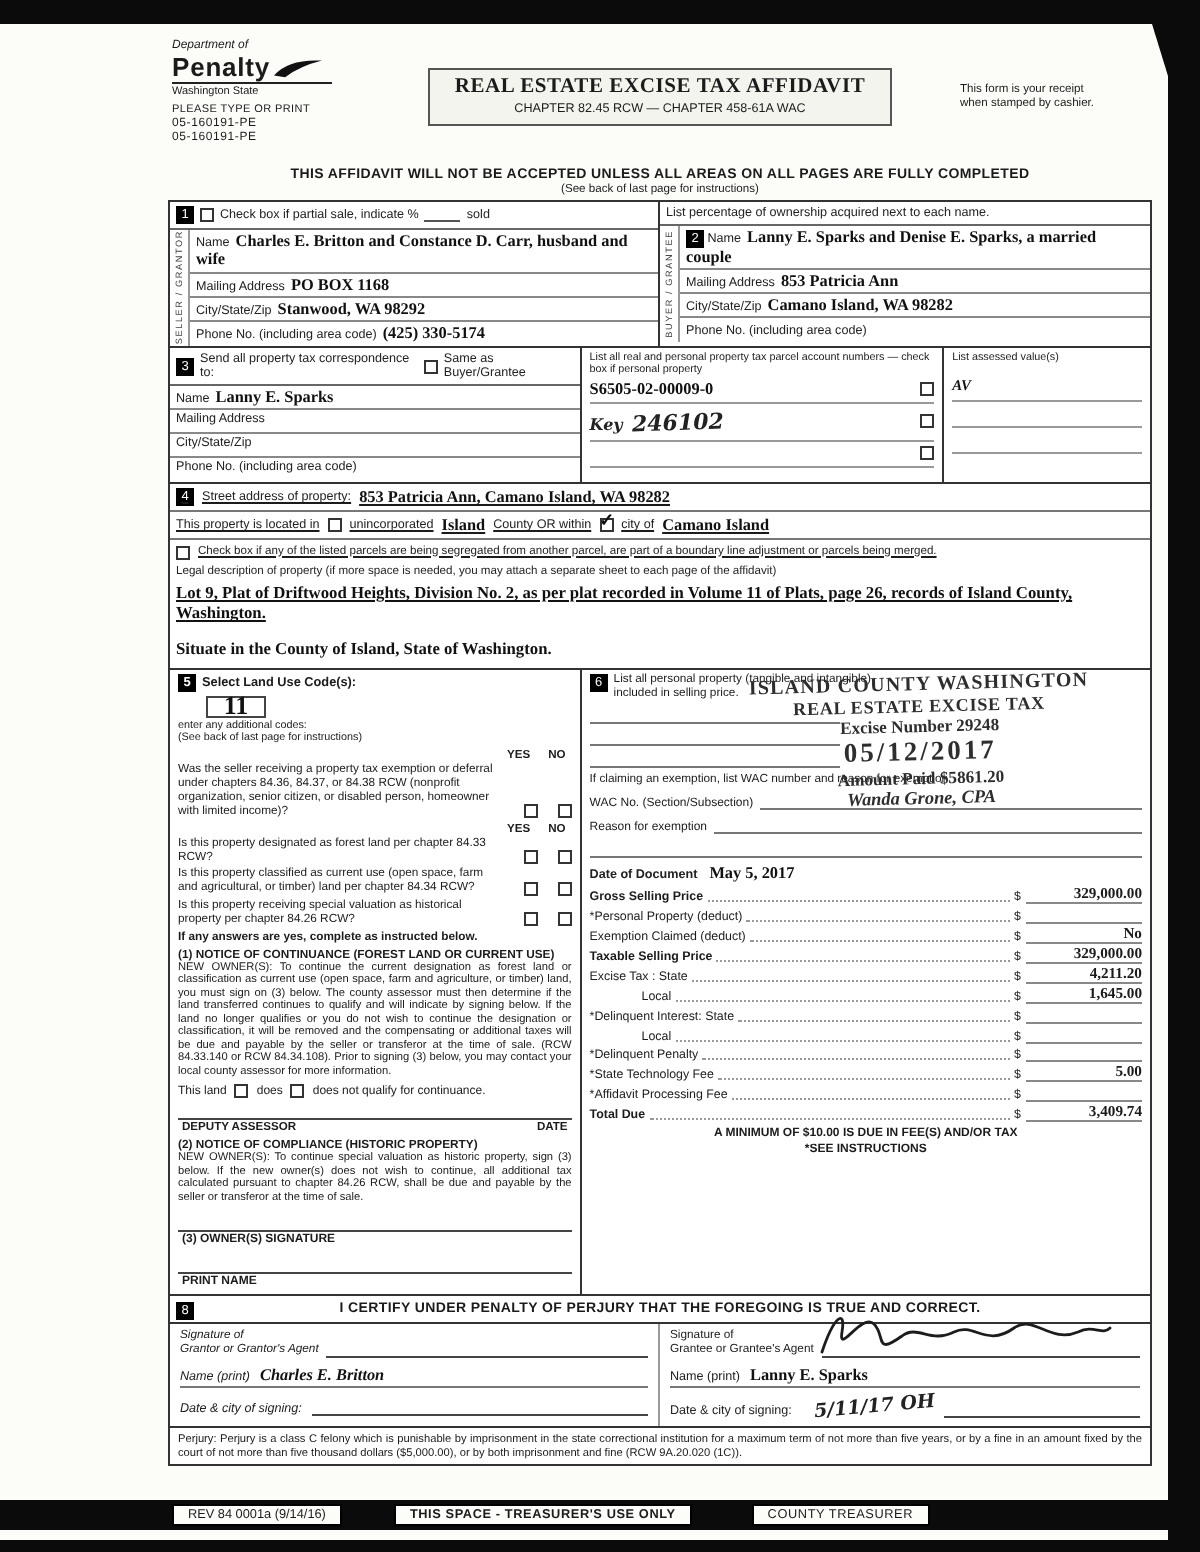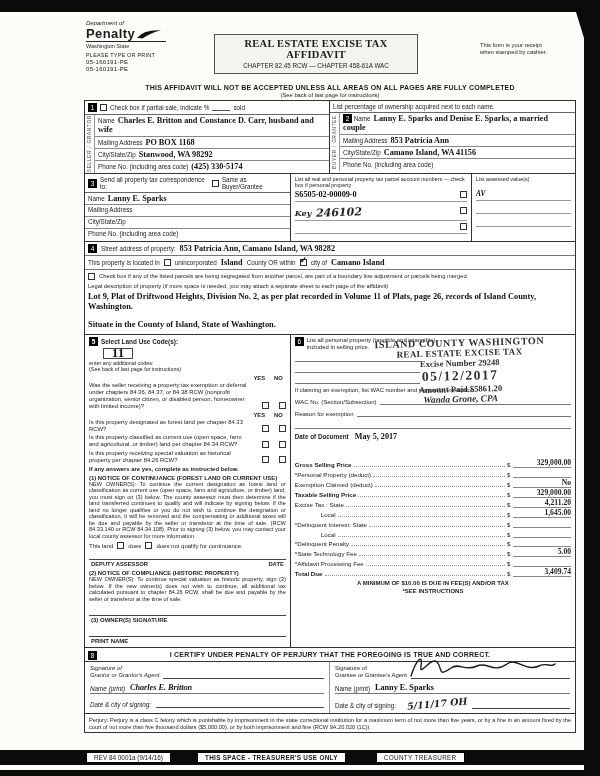--- a/index.html
+++ b/index.html
@@ -11,21 +11,21 @@
 
   
   .header { position:relative; height:66px; }
   .logo { position:absolute; left:2px; top:2px; width:125px; }
   .dept-of { font-style:italic; font-size:6px; display:block; }
   .revenue { font-weight:bold; font-size:13px; letter-spacing:.4px; display:flex; align-items:center; gap:2px; }
   .swoosh { width:24px; height:10px; }
   .wa-state { font-size:5.5px; border-top:1px solid #222; width:80px; padding-top:1px; }
   .type-print { font-size:5.5px; margin-top:3px; letter-spacing:.2px; }
   .form-code { font-size:6px; margin-top:1px; letter-spacing:.3px; }
-  .title-block { position:absolute; left:130px; top:16px; width:204px; text-align:center; border:1px solid #555; padding:3px 2px 4px; background:#f4f4ef; }
+  .title-block { position:absolute; left:130px; top:16px; width:232px; text-align:center; border:1px solid #555; padding:3px 2px 4px; background:#f4f4ef; }
   .title { font-size:10.5px; font-weight:bold; font-family:"Liberation Serif", serif; letter-spacing:.3px; }
   .chapter { font-size:6.3px; margin-top:2px; }
   .receipt { position:absolute; right:0; top:24px; width:96px; font-size:5.8px; line-height:1.25; }
   .warning { text-align:center; font-size:7px; font-weight:bold; letter-spacing:.2px; }
   .warning-sub { text-align:center; font-size:5.8px; margin:1px 0 2px; }
 
   .formbox { border:1px solid #333; background:#fff; }
   .badge { background:#000; color:#fff; min-width:9px; height:9px; font-size:6.5px; display:inline-flex; align-items:center; justify-content:center; flex:0 0 auto; padding:0 1px; }
   .cb { display:inline-block; width:7px; height:7px; border:1px solid #333; background:#fff; vertical-align:middle; flex:0 0 auto; position:relative; }
   .cb .mark { position:absolute; left:-1px; top:-5px; font-size:9px; font-weight:bold; color:#111; }
@@ -53,24 +53,24 @@
   .sec3 { display:flex; border-bottom:1px solid #333; }
   .s3-left { width:42%; border-right:1px solid #333; }
   .s3-hdr { display:flex; align-items:center; gap:3px; padding:2px 3px; border-bottom:1px solid #666; min-height:13px; }
   .s3-mid { width:37%; border-right:1px solid #333; padding:2px 4px; }
   .s3-right { width:21%; padding:2px 4px; }
   .parcel-row { display:flex; align-items:center; justify-content:space-between; border-bottom:1px solid #999; min-height:13px; }
   .av-line { border-bottom:1px solid #999; min-height:13px;font-style:italic; }
 
   
   .sec4 { border-bottom:1px solid #333; padding-bottom:3px; }
-  .s4row { display:flex; align-items:center; gap:4px; padding:2px 3px; min-height:12px; flex-wrap:nowrap; }
+  .s4row { display:flex; align-items:center; gap:4px; padding:2px 3px; min-height:12px; flex-wrap:nowrap;text-decoration:underline; }
   .s4row.b1 { border-bottom:1px solid #777; }
   .legal-lbl { padding:1px 3px; }
-  .legal-val { padding:1px 3px; font-size:8.4px; line-height:1.25; }
+  .legal-val { padding:1px 3px; font-size:8.4px; line-height:1.25;text-decoration:underline; }
   .situate { padding:6px 3px 2px; font-size:8.4px; }
 
   
   .cols { display:flex; border-bottom:1px solid #333; }
   .colL { width:42%; border-right:1px solid #333; height:312px; overflow:hidden; padding:2px 4px; }
   .colR { width:58%; height:312px; overflow:hidden; padding:2px 4px; position:relative; }
 
   .lu-hdr { display:flex; gap:3px; align-items:center; font-size:6.4px; font-weight:bold; }
   .lu-box { width:30px; height:11px; border:1px solid #444; display:flex; align-items:center; justify-content:center; margin:2px 0 1px 14px; }
   .ynh { display:flex; justify-content:flex-end; gap:9px; font-size:5.8px; font-weight:bold; padding-right:3px; margin-top:2px; }
@@ -92,21 +92,21 @@
   .stamp .s2 { font-size:9px; font-weight:bold; letter-spacing:.4px; }
   .stamp .s3 { font-size:8.6px; font-weight:bold; }
   .stamp .sdate { font-size:13.5px; font-weight:bold; letter-spacing:1.5px; }
   .stamp .s4 { font-size:8.6px; font-weight:bold; }
   .stamp .s5 { font-size:9.2px; font-weight:bold; font-style:italic; }
   .claiming { font-size:5.9px; margin-top:3px; width:190px; }
   .wacrow { display:flex; align-items:flex-end; gap:3px; font-size:6px; margin-top:3px; }
   .wacrow .fill { flex:1; border-bottom:1px solid #777; height:9px; }
   .docrow { display:flex; gap:6px; align-items:baseline; border-top:1px solid #444; margin-top:4px; padding-top:2px; font-size:6.3px; font-weight:bold; }
   .docrow.nb { border-top:none; margin-top:1px; }
-  .taxtable { margin-top:17px; }
+  .taxtable { margin-top:1px; }
   .taxrow { display:flex; align-items:flex-end; min-height:9.8px; font-size:6.2px; }
   .taxrow .tl { white-space:nowrap; }
   .taxrow .tl.b { font-weight:bold; }
   .taxrow.ind .tl { padding-left:26px; }
   .taxrow .leader { flex:1; border-bottom:1px dotted #999; margin:0 2px 1px; }
   .taxrow .dollar { width:6px; font-size:6.2px; }
   .taxrow .amt { width:58px; text-align:right; border-bottom:1px solid #888; font-family:"Liberation Serif", serif; font-weight:bold; font-size:7.6px; min-height:9px; }
   .minnote { text-align:center; font-size:6px; font-weight:bold; margin-top:3px; line-height:1.25; }
 
   
@@ -194,21 +194,21 @@
             <div class="subhdr">
               <span class="lbl">List percentage of ownership acquired next to each name.</span>
             </div>
             <div class="party">
               <div class="vband">
                   <span class="vtext">BUYER / GRANTEE</span>
                 </div>
               <div class="fields">
                 <div class="frow name-row"><span class="badge">2</span> <span class="lbl">Name</span><span class="val">Lanny E. Sparks and Denise E. Sparks, a married couple</span></div>
                 <div class="frow"><span class="lbl">Mailing Address</span><span class="val">853 Patricia Ann</span></div>
-                <div class="frow"><span class="lbl">City/State/Zip</span><span class="val">Camano Island, WA 41156</span></div>
+                <div class="frow"><span class="lbl">City/State/Zip</span><span class="val">Camano Island, WA 98282</span></div>
                 <div class="frow"><span class="lbl">Phone No. (including area code)</span><span class="val"></span></div>
               </div>
             </div>
           </div>
         </div>
 
         <div class="sec3">
           <div class="s3-left">
             <div class="s3-hdr">
               <span class="badge">3</span>

